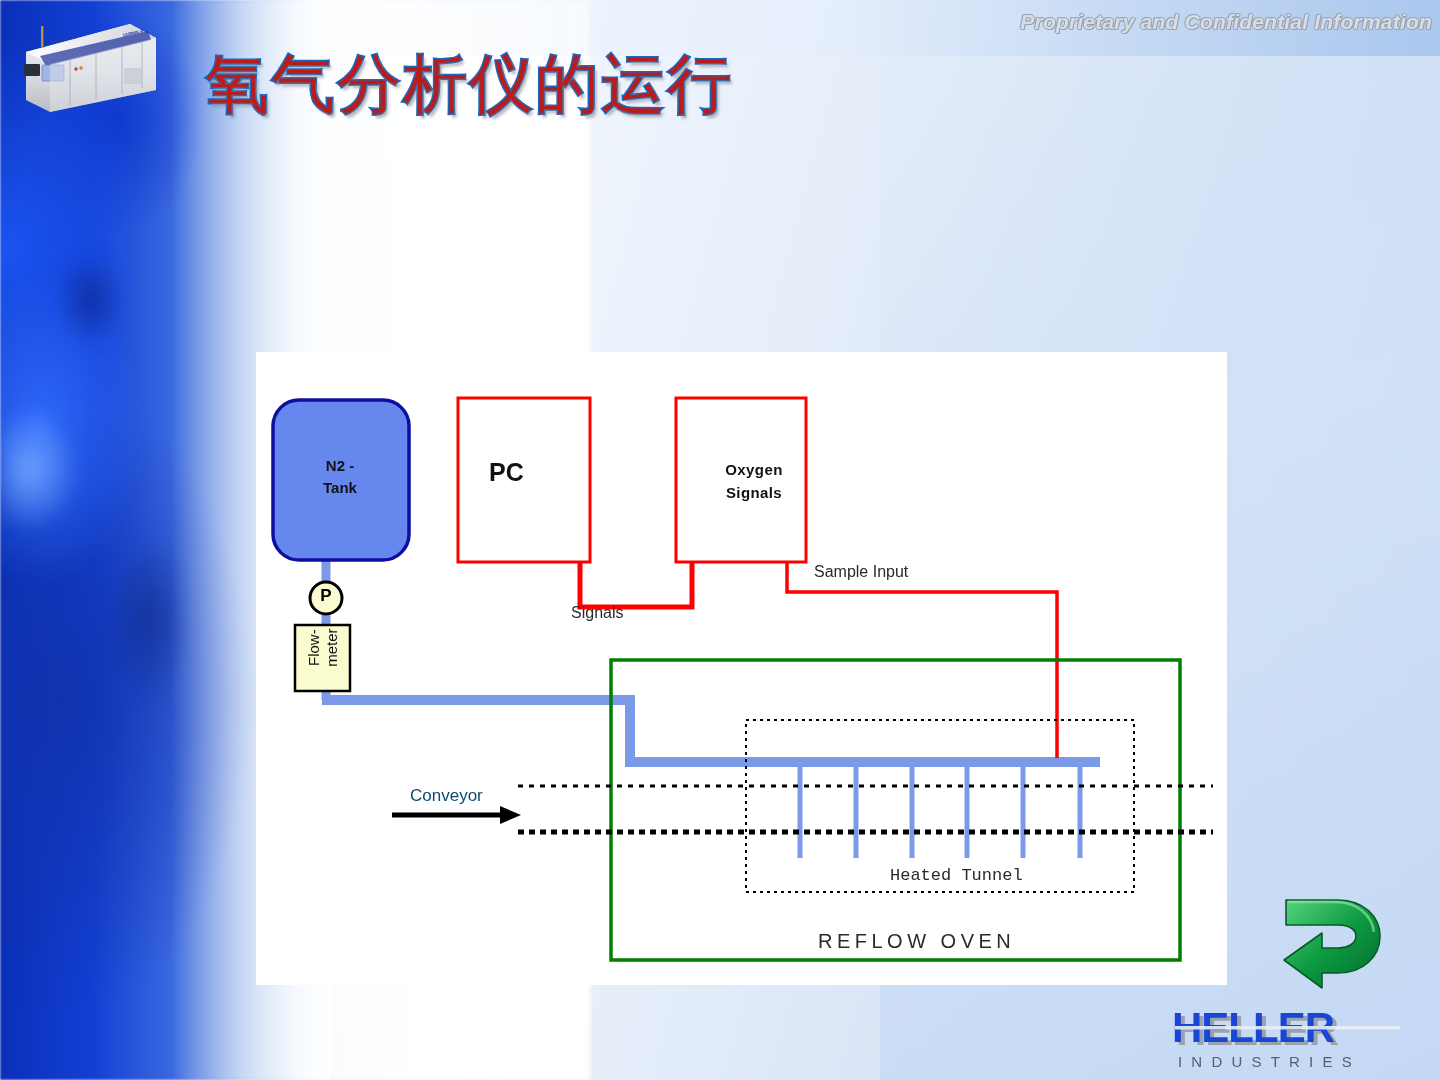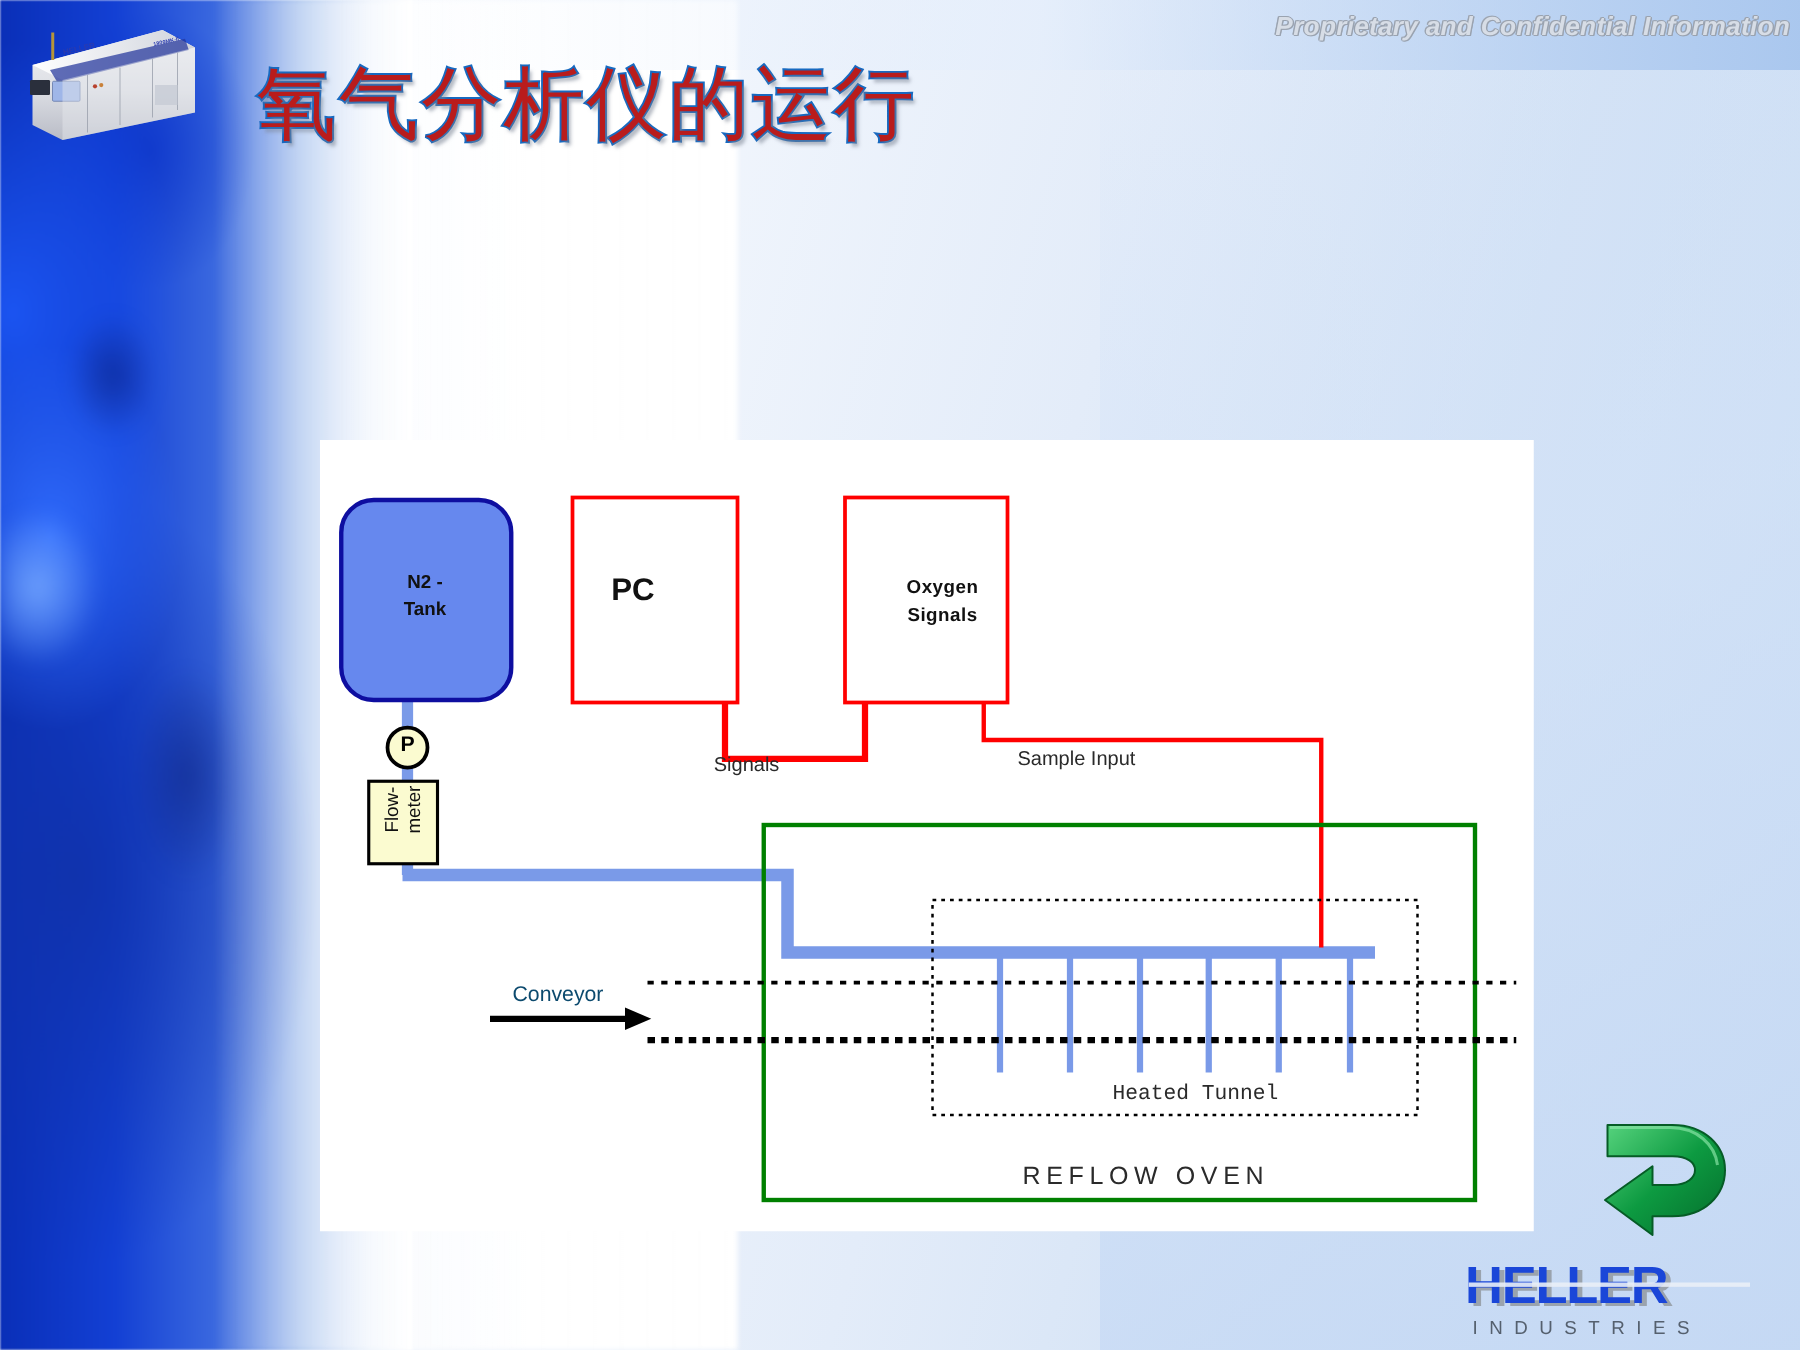--- a/index.html
+++ b/index.html
@@ -117,21 +117,21 @@
   #p-label{
     left:310px; top:586px; width:32px; text-align:center;
     font-size:17px; font-weight:bold; color:#000;
   }
   #flow-label{
     left:277px; top:630px; width:92px; text-align:center;
     font-size:15px; color:#111; line-height:1.18;
     transform:rotate(-90deg); transform-origin:center center;
   }
   #signals-label{ left:571px; top:604px; font-size:16px; color:#2a2a2a; }
-  #sample-label{ left:814px; top:563px; font-size:16px; color:#2a2a2a;margin-top:36px; }
+  #sample-label{ left:814px; top:563px; font-size:16px; color:#2a2a2a; }
   #conveyor-label{ left:410px; top:786px; font-size:17px; color:#0c4a6e; }
   #tunnel-label{ left:890px; top:866px; font-size:17px; color:#2a2a2a;font-family:Liberation Mono, monospace; }
   #oven-label{
     left:818px; top:930px; font-size:20px; color:#2a2a2a; letter-spacing:4.5px;
   }
 
   
   .green-arrow{ position:absolute; left:1272px; top:886px; width:116px; height:108px; }
   .heller-logo{ position:absolute; left:1172px; top:1005px; width:262px; height:70px; }
 </style>

